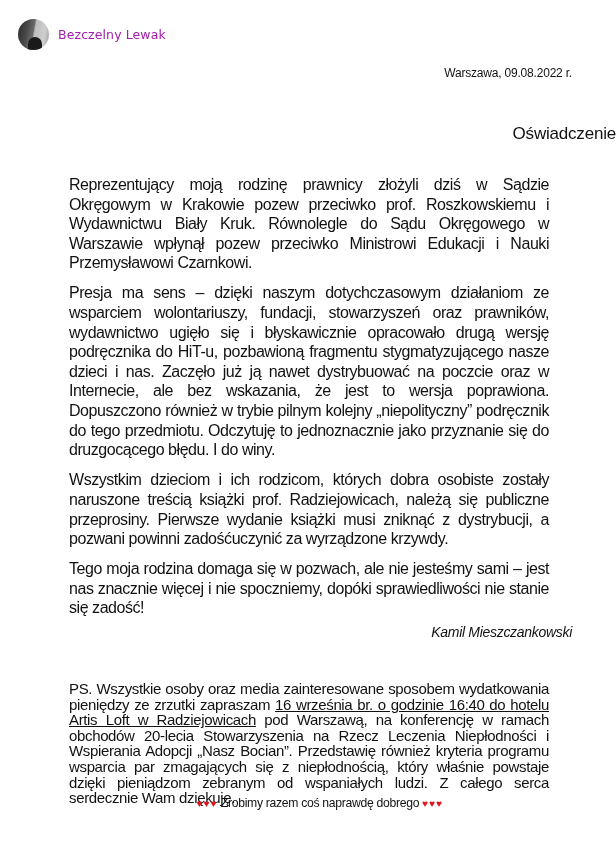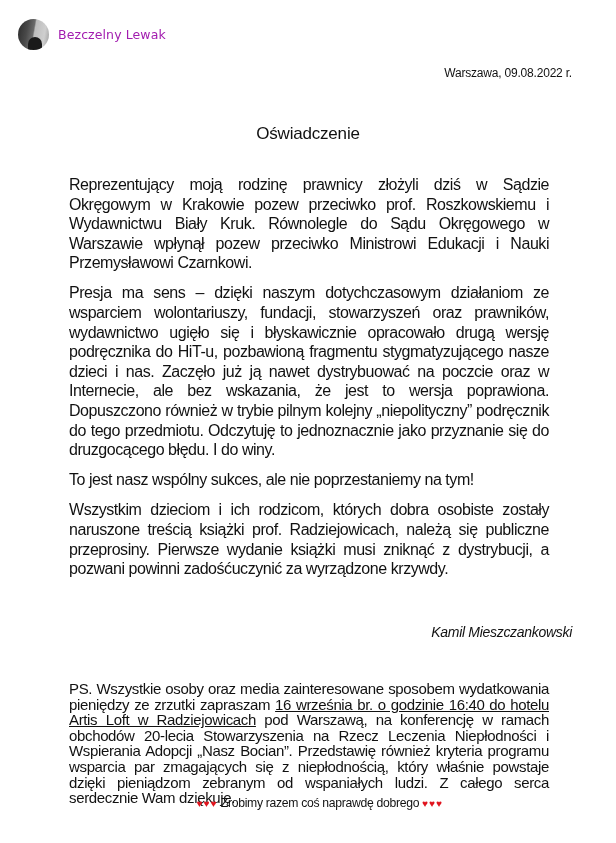--- a/index.html
+++ b/index.html
@@ -21,21 +21,21 @@
       background: #1a1a1a; border-radius: 50% 50% 0 0;
     }
     .author-name {
       margin-left: 9px; font-family: "DejaVu Sans", sans-serif; font-size: 12.5px; color: #a21caf;
       letter-spacing: 0.1px;
     }
     .date {
       position: absolute; right: 44px; top: 66px; font-size: 12px; letter-spacing: -0.2px;
     }
     .title {
-      position: absolute; left: 0; width: 616px; top: 124px; text-align: center;
+      position: absolute; left: 0; width: 616px; top: 124px; text-align: right;
       font-size: 17px; letter-spacing: -0.2px;
     }
     .body {
       position: absolute; left: 69px; width: 480px; top: 175px;
       font-size: 16px; line-height: 19.6px; text-align: justify; letter-spacing: -0.45px;
     }
     .body p { margin: 0 0 10.5px 0; }
     .signature {
       position: absolute; right: 44px; top: 624px; font-style: italic; font-size: 14px; letter-spacing: -0.3px;
     }
@@ -58,22 +58,22 @@
   <span class="author-name">Bezczelny Lewak</span>
 </div>
 
 <div class="date">Warszawa, 09.08.2022 r.</div>
 
 <div class="title">Oświadczenie</div>
 
 <div class="body">
   <p>Reprezentujący moją rodzinę prawnicy złożyli dziś w Sądzie Okręgowym w Krakowie pozew przeciwko prof. Roszkowskiemu i Wydawnictwu Biały Kruk. Równolegle do Sądu Okręgowego w Warszawie wpłynął pozew przeciwko Ministrowi Edukacji i Nauki Przemysławowi Czarnkowi.</p>
   <p>Presja ma sens – dzięki naszym dotychczasowym działaniom ze wsparciem wolontariuszy, fundacji, stowarzyszeń oraz prawników, wydawnictwo ugięło się i błyskawicznie opracowało drugą wersję podręcznika do HiT-u, pozbawioną fragmentu stygmatyzującego nasze dzieci i nas. Zaczęło już ją nawet dystrybuować na poczcie oraz w Internecie, ale bez wskazania, że jest to wersja poprawiona. Dopuszczono również w trybie pilnym kolejny „niepolityczny” podręcznik do tego przedmiotu. Odczytuję to jednoznacznie jako przyznanie się do druzgocącego błędu. I do winy.</p>
-  <p>To jest nasz wspólny sukces, ale nie poprzestaniemy na tym!</p>
   <p>Wszystkim dzieciom i ich rodzicom, których dobra osobiste zostały naruszone treścią książki prof. Radziejowicach, należą się publiczne przeprosiny. Pierwsze wydanie książki musi zniknąć z dystrybucji, a pozwani powinni zadośćuczynić za wyrządzone krzywdy.</p>
+  <p>Tego moja rodzina domaga się w pozwach, ale nie jesteśmy sami – jest nas znacznie więcej i nie spoczniemy, dopóki sprawiedliwości nie stanie się zadość!</p>
 </div>
 
 <div class="signature">Kamil Mieszczankowski</div>
 
 <div class="ps"><span>PS. Wszystkie osoby oraz media zainteresowane sposobem wydatkowania pieniędzy ze zrzutki zapraszam </span><span class="u">16 września br. o godzinie 16:40 do hotelu Artis Loft w Radziejowicach</span><span> pod Warszawą, na konferencję w ramach obchodów 20-lecia Stowarzyszenia na Rzecz Leczenia Niepłodności i Wspierania Adopcji „Nasz Bocian”. Przedstawię również kryteria programu wsparcia par zmagających się z niepłodnością, który właśnie powstaje dzięki pieniądzom zebranym od wspaniałych ludzi. Z całego serca serdecznie Wam dziękuję.</span></div>
 
 <div class="footer">
   <span class="hearts">♥♥♥</span>
   <span>Zrobimy razem coś naprawdę dobrego</span>
   <span class="hearts">♥♥♥</span>

